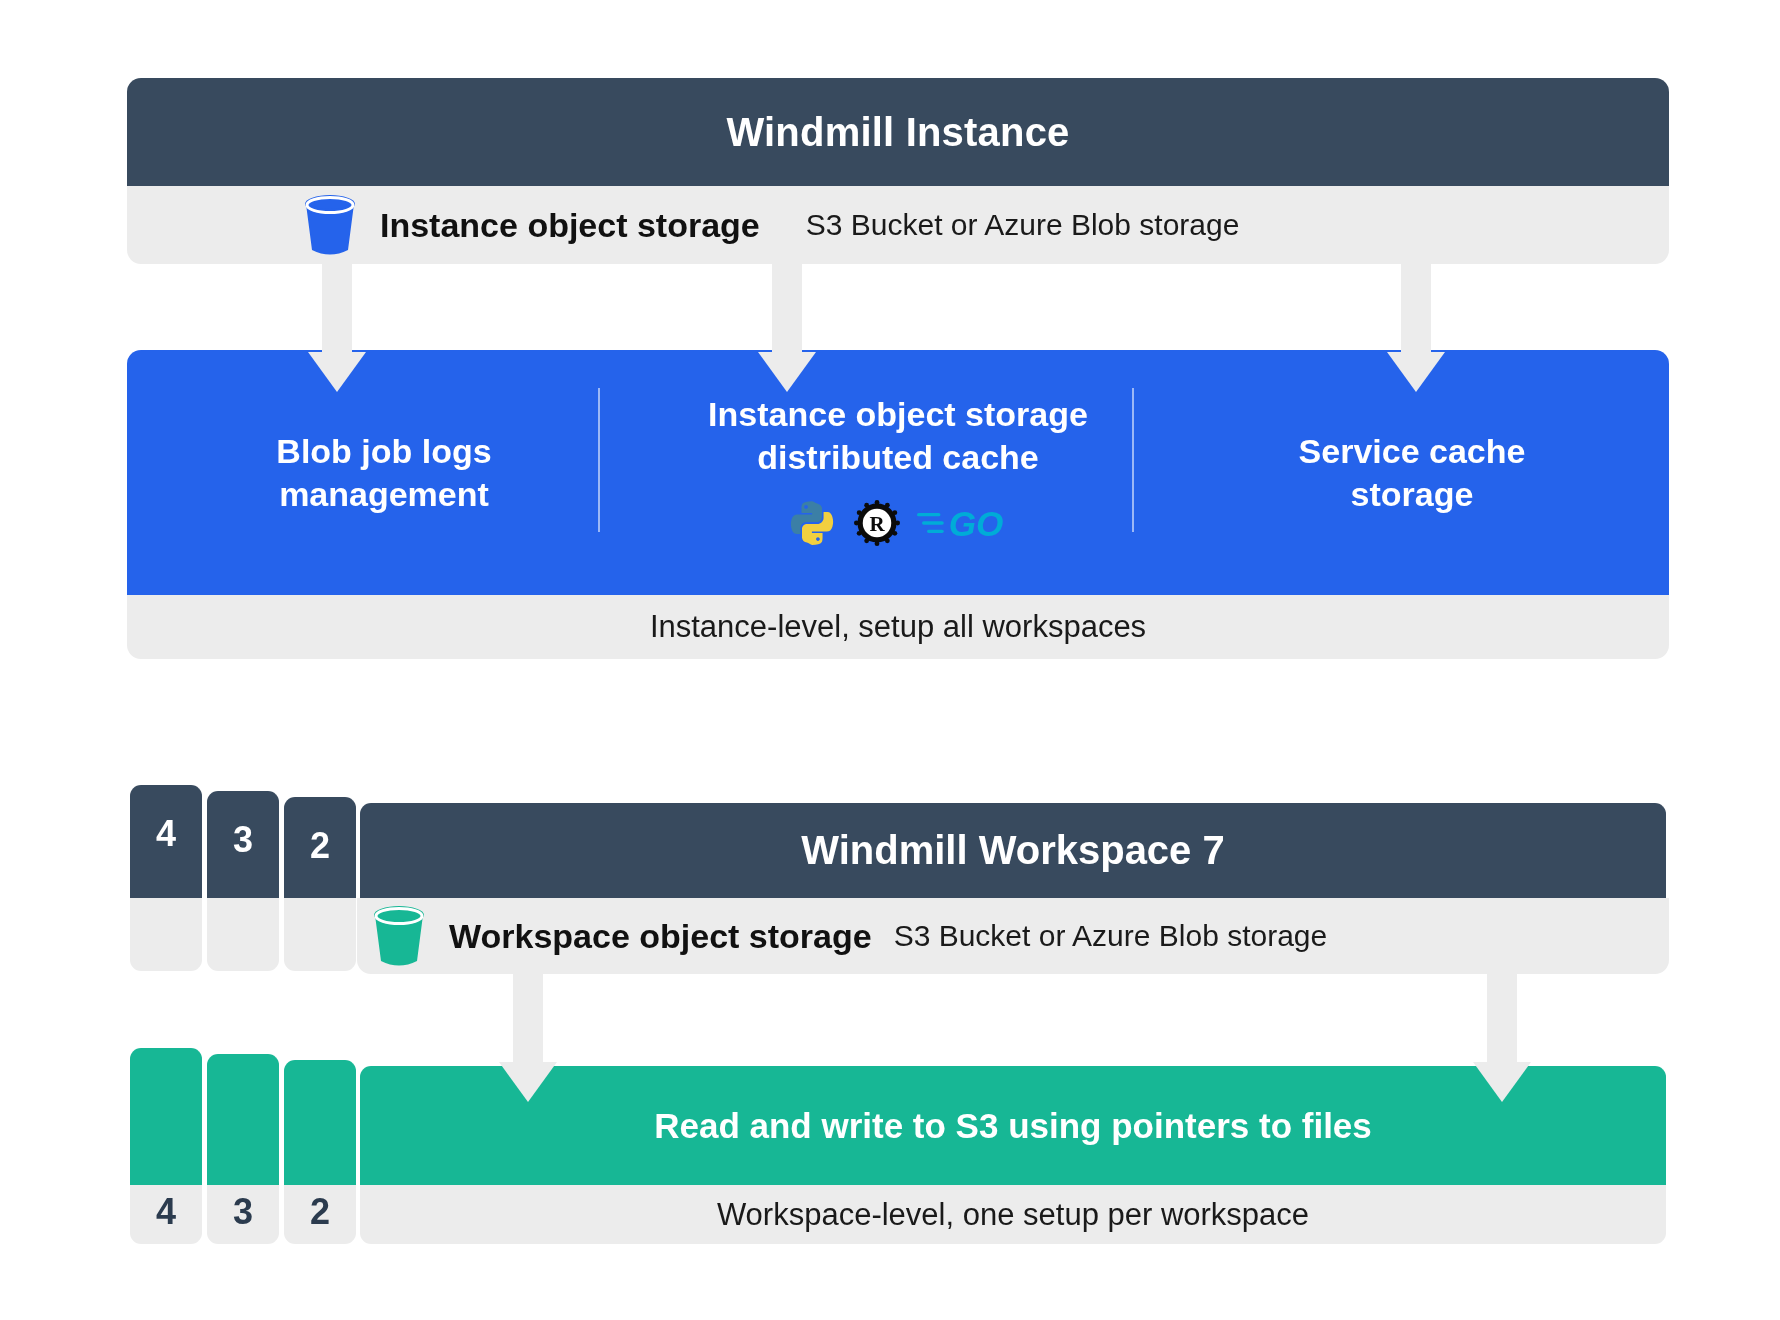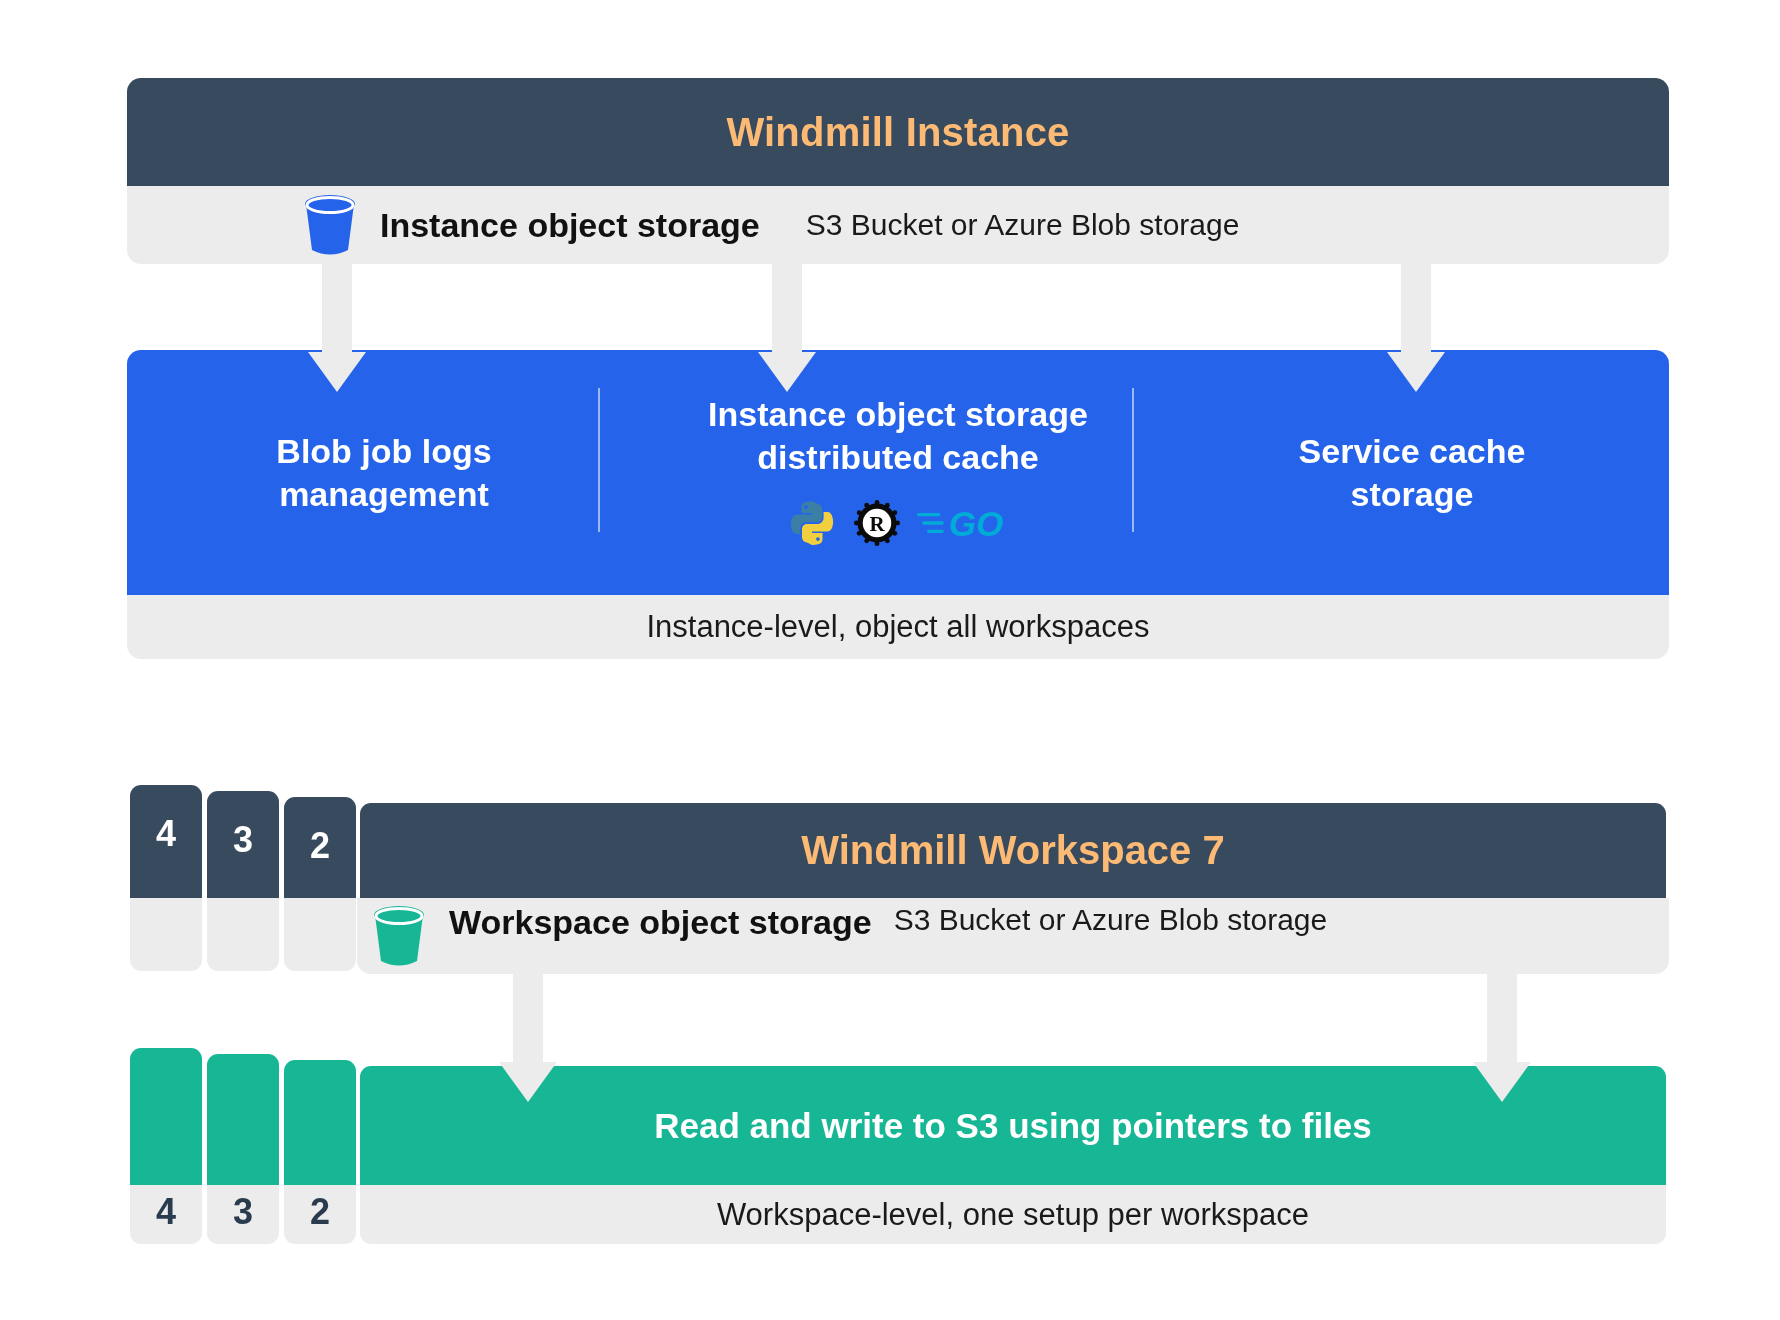--- a/index.html
+++ b/index.html
@@ -8,21 +8,21 @@
     background: #ffffff;
     font-family: "Liberation Sans", sans-serif;
     overflow: hidden;
   }
 
   .canvas { position: relative; width: 1780px; height: 1320px; }
 
   
   .dark-header {
     background: #384a5e;
-    color: #fdba74;
+    color: #ffffff;
     font-weight: bold;
     display: flex;
     align-items: center;
     justify-content: center;
     border-radius: 14px 14px 0 0;
   }
   .gray-row {
     background: #ececec;
     display: flex;
     align-items: center;
@@ -166,20 +166,21 @@
   }
   #ws-storage-row {
     position: absolute;
     left: 357px; top: 898px;
     width: 1312px; height: 76px;
     padding-left: 3px;
     z-index: 2;
   }
   #ws-storage-inner {
     display: flex;
+    align-items: center;
     padding-left: 11px;
   }
   #ws-storage-label {
     font-size: 34px;
     font-weight: bold;
     color: #111111;
     margin-left: 22px;
   }
   #ws-storage-sub {
     font-size: 30px;
@@ -328,21 +329,21 @@
       </div>
     </div>
     <div class="blue-divider" id="divider-2"></div>
 
     <div class="blue-col">
       <div class="col-title">Service cache
 storage</div>
     </div>
   </div>
 
-  <div id="instance-footer">Instance-level, object all workspaces</div>
+  <div id="instance-footer">Instance-level, setup all workspaces</div>
 
   <div class="stack-tab" style="left:127px; top:782px; width:78px; height:116px; background:#384a5e;">
     <span>4</span>
   </div>
   <div class="stack-tab-gray" style="left:127px; top:898px; width:78px; height:76px;"></div>
 
   <div class="stack-tab" style="left:204px; top:788px; width:78px; height:110px; background:#384a5e;">
     <span>3</span>
   </div>
   <div class="stack-tab-gray" style="left:204px; top:898px; width:78px; height:76px;"></div>

